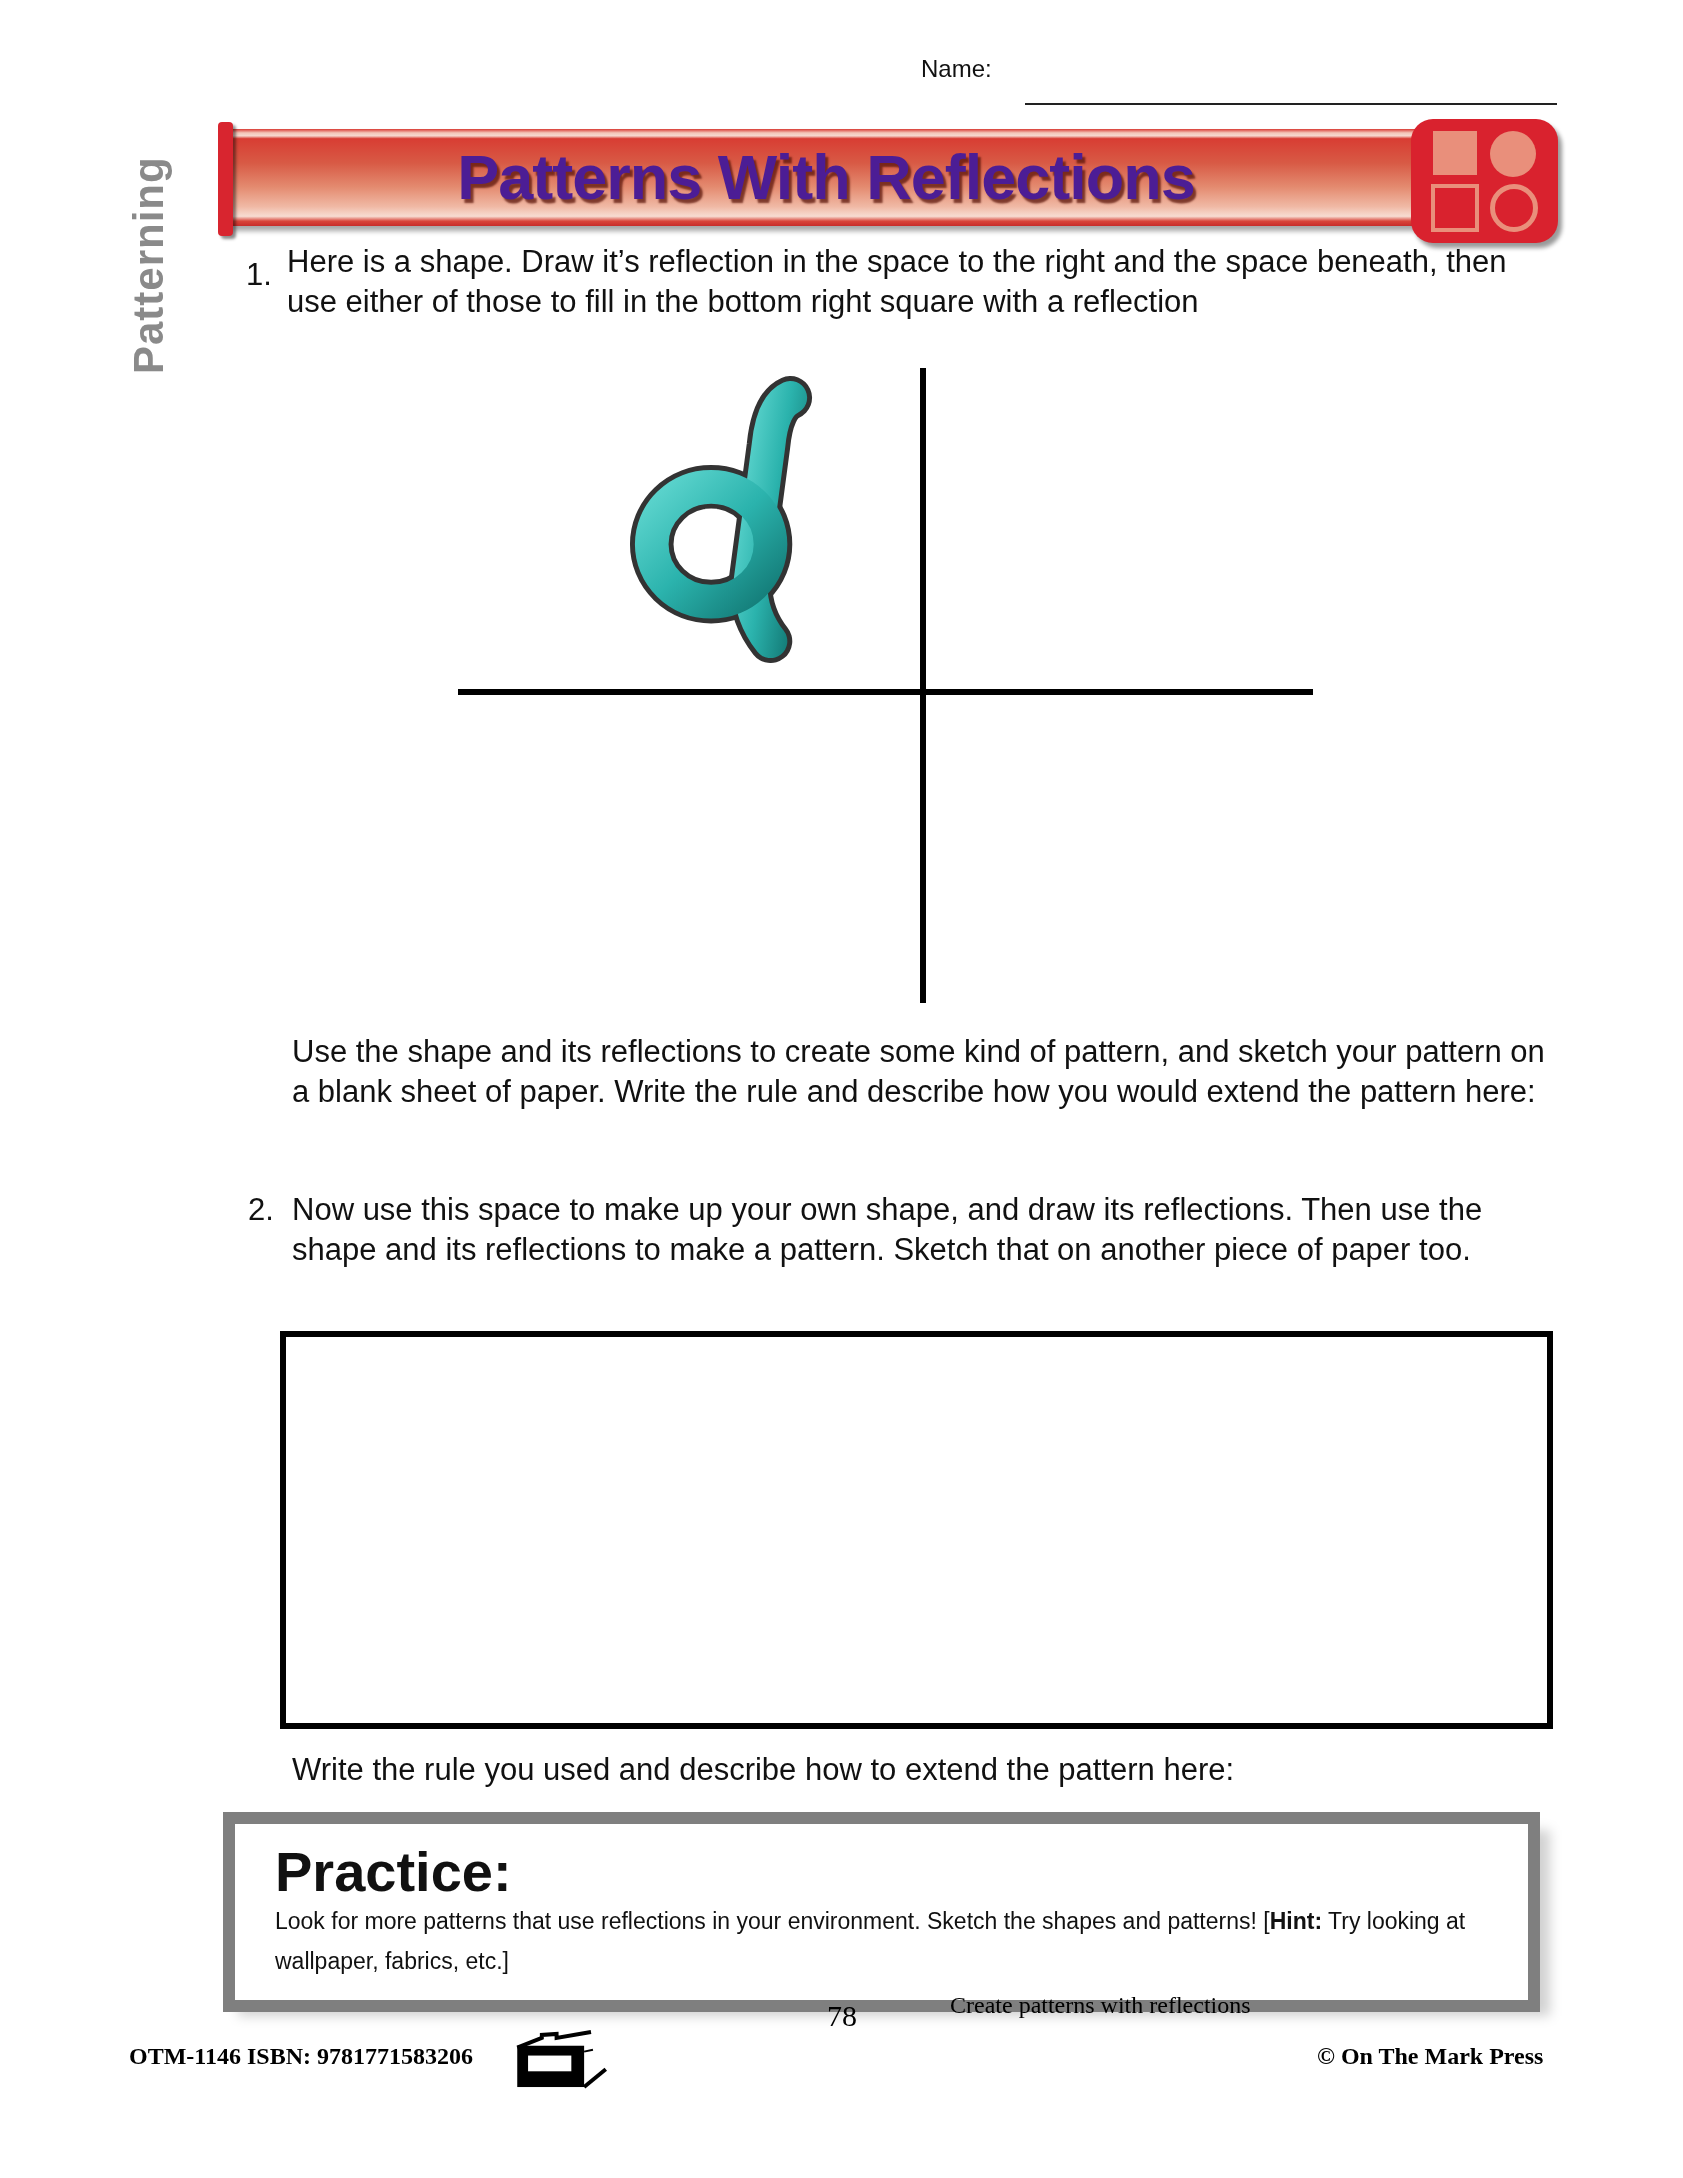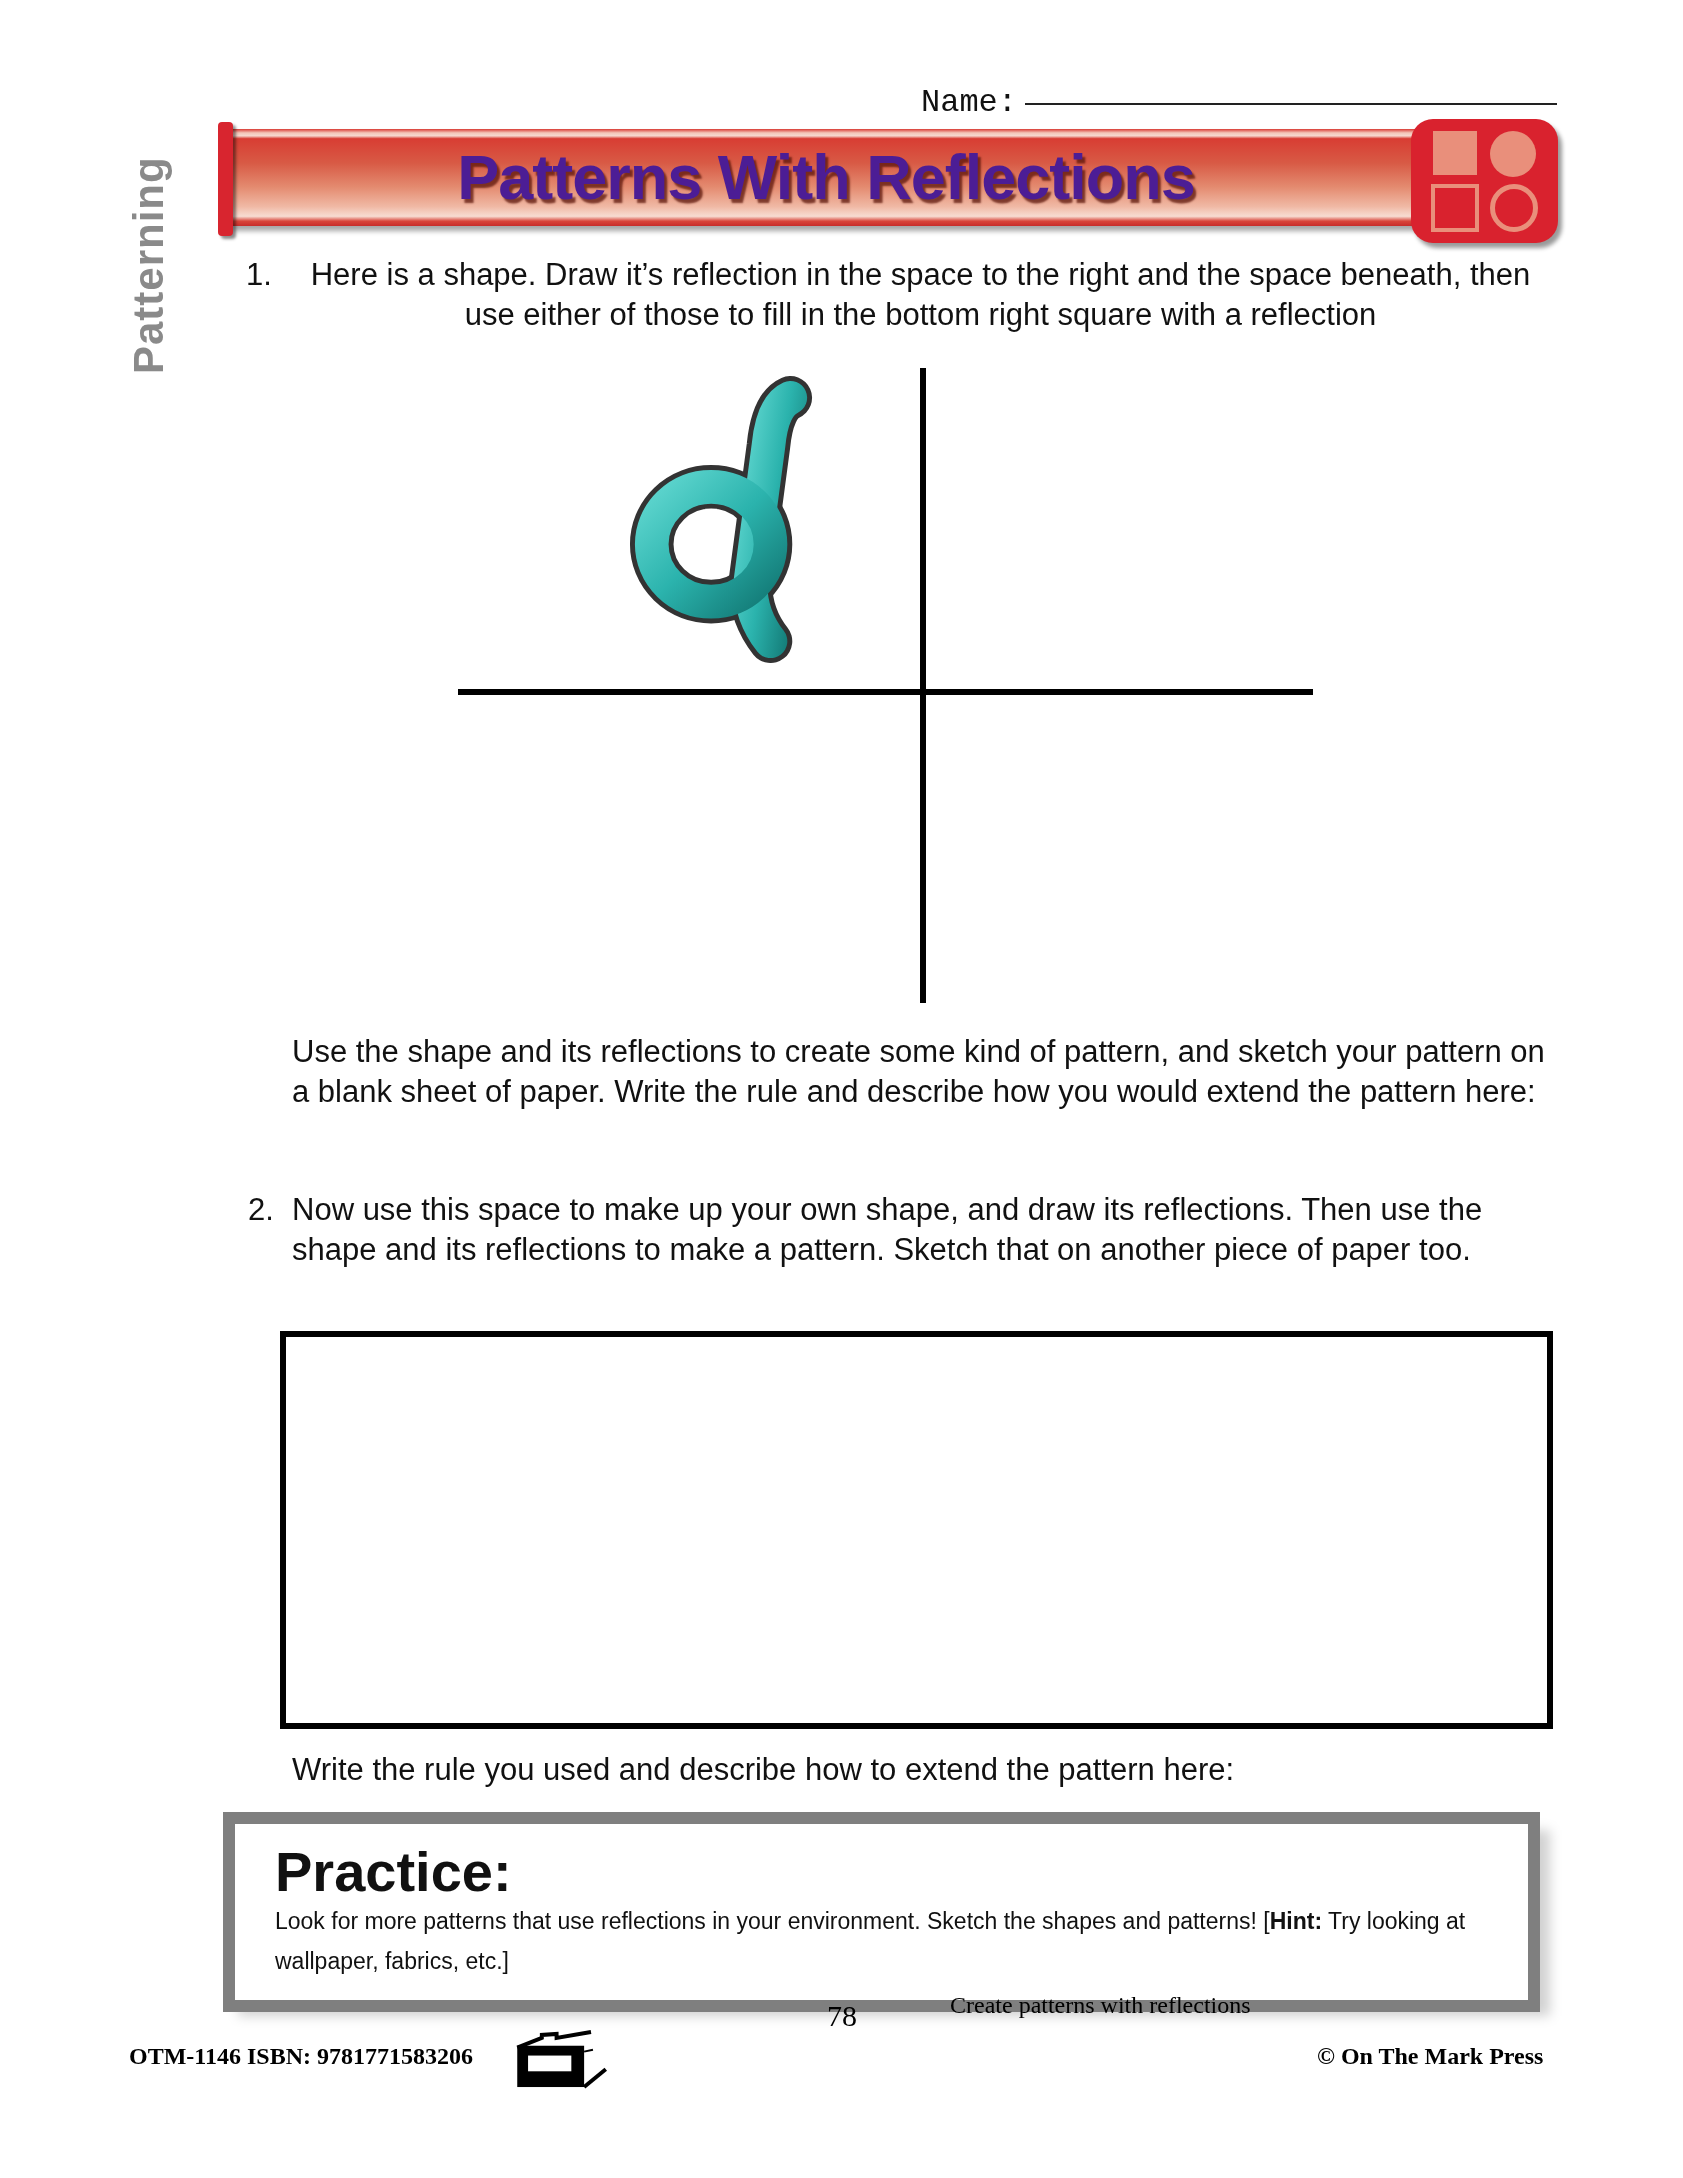--- a/index.html
+++ b/index.html
@@ -1,21 +1,21 @@
 <!DOCTYPE html>
 <html><head>
 <meta charset="utf-8">
 <style>
   html, body { margin:0; padding:0; background:#ffffff; }
   body { width:1683px; height:2178px; position:relative; overflow:hidden;
          font-family:"Liberation Sans", sans-serif; color:#111; }
   .abs { position:absolute; }
 
   
-  .name-label { left:921px; top:84px; font-size:32px; letter-spacing:0;font-family:Liberation Mono, monospace; }
+  .name-label { left:921px; top:55px; font-size:24px; letter-spacing:0; }
   .name-line { left:1025px; top:103px; width:532px; height:2px; background:#222; }
 
   
   .side-title { left:127px; top:374px; width:234px; height:44px;
     transform-origin:0 0; transform:rotate(-90deg);
     font-weight:bold; font-size:42px; color:#8a8a8a; letter-spacing:1px; line-height:44px; }
   .diamond-chain { left:178px; top:127px; width:16px; height:1881px; }
 
   
   .title-cap { left:218px; top:122px; width:15px; height:114px; background:#d8252f;
@@ -29,21 +29,21 @@
   .logo { left:1411px; top:119px; width:147px; height:124px; background:#d9222e;
     border-radius:22px; box-shadow:4px 5px 4px rgba(0,0,0,0.4); }
   .logo .sq { position:absolute; left:22px; top:12px; width:44px; height:44px; background:#e98f7b; }
   .logo .ci { position:absolute; left:79px; top:12px; width:46px; height:46px; border-radius:50%; background:#e98f7b; }
   .logo .sqo { position:absolute; left:20px; top:65px; width:40px; height:40px; border:4px solid #e98f7b; }
   .logo .cio { position:absolute; left:79px; top:65px; width:38px; height:38px; border-radius:50%; border:5px solid #e98f7b; }
 
   
   .q-text { font-size:31px; line-height:40px; color:#111; }
   .q1-num { left:246px; top:255px; }
-  .q1-text { left:287px; top:255px; width:1267px;text-align:center; }
+  .q1-text { left:287px; top:242px; width:1267px; }
   .q1-follow { left:292px; top:1032px; width:1267px; }
   .q2-num { left:248px; top:1190px; }
   .q2-text { left:292px; top:1190px; width:1267px; }
   .q2-follow { left:292px; top:1750px; width:1267px; }
 
   
   .cross-h { left:458px; top:689px; width:855px; height:6px; background:#000; }
   .cross-v { left:920px; top:368px; width:6px; height:635px; background:#000; }
   .shape-d { left:624px; top:376px; width:198px; height:287px; }
 

